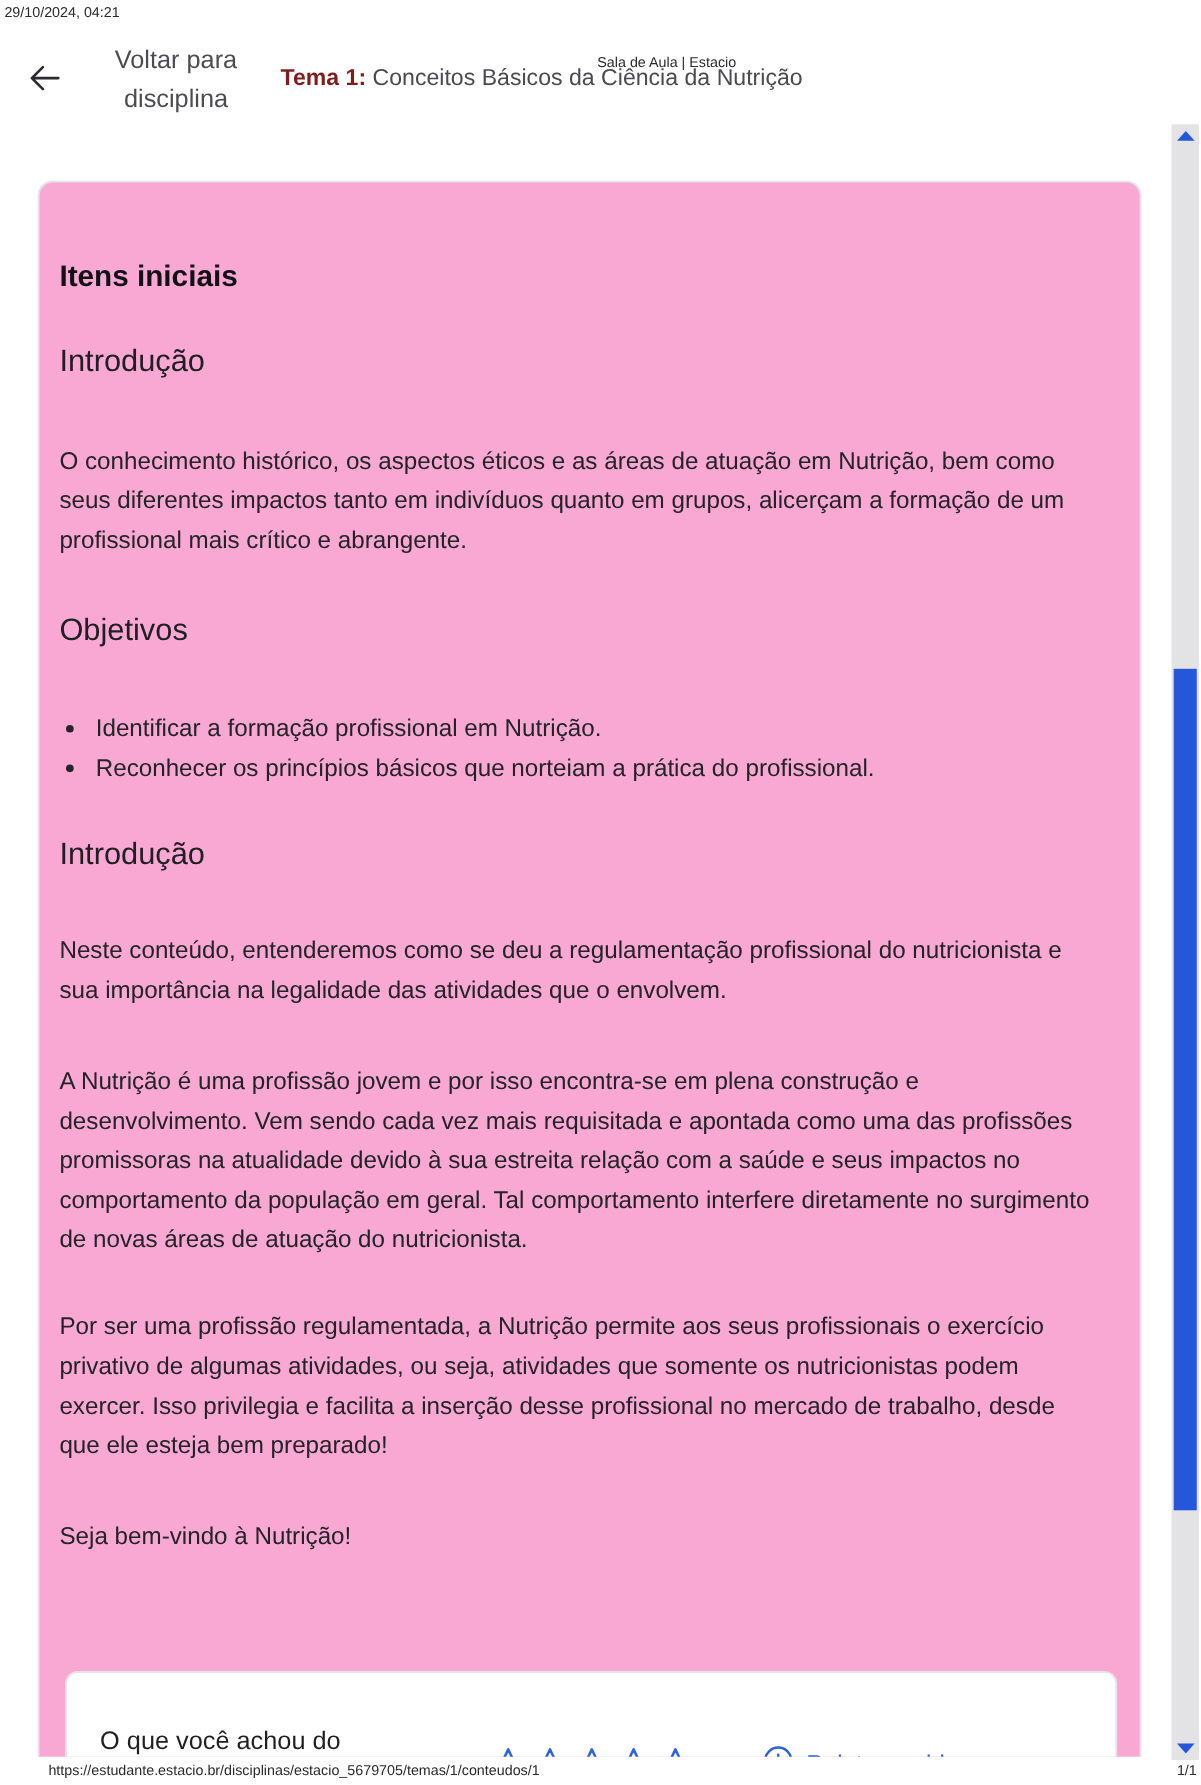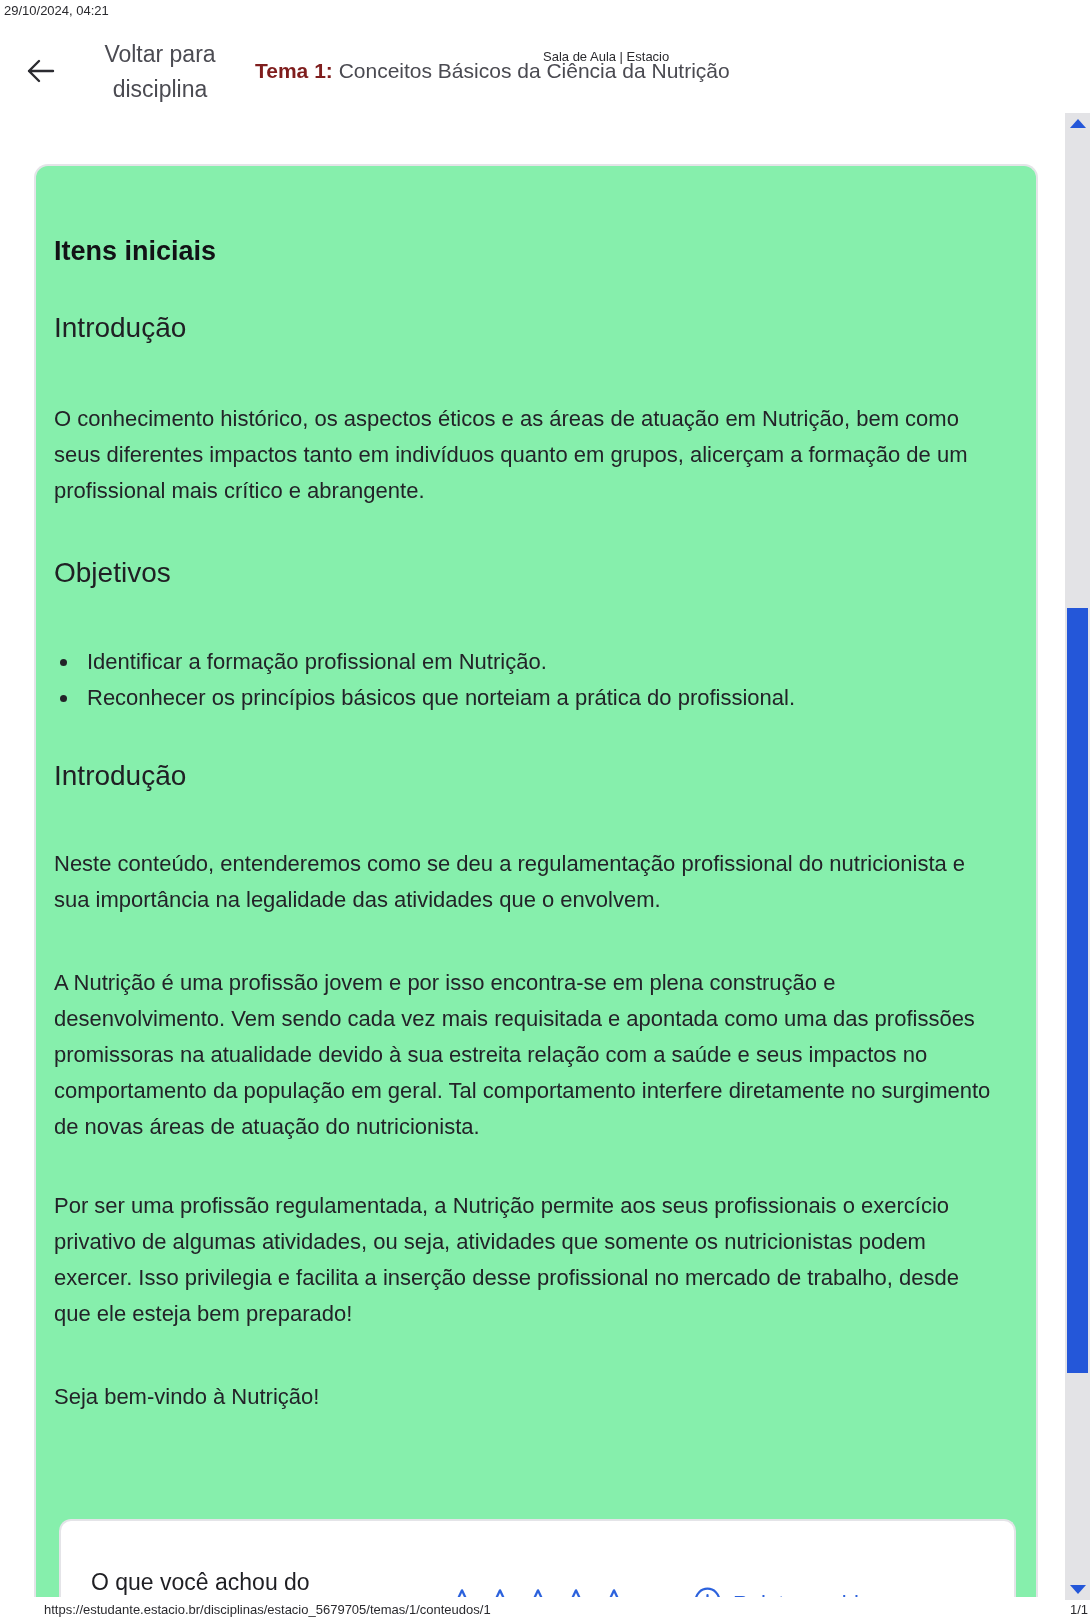--- a/index.html
+++ b/index.html
@@ -21,21 +21,21 @@
   #back-arrow { left:25px; top:57px; width:30px; height:28px; cursor:pointer; }
   #back-label { left:88px; top:37px; width:144px; text-align:center;
     font-size:23px; line-height:35px; color:#4b4b52; cursor:pointer; }
   #page-title { left:255px; top:56px; font-size:21px; line-height:30px; color:#4a4a51; white-space:nowrap; }
   #page-title .bold { font-weight:700; color:#7f1d1d; }
 
   
   #card {
     left:34px; top:164px; width:1004px; height:1433px;
     border:2px solid #e4e4e8; border-bottom:none;
-    border-radius:14px 14px 0 0; background:#86efac; overflow:hidden;
+    border-radius:14px 14px 0 0; background:#f9a8d4; overflow:hidden;
   }
   .h1 { font-size:27px; font-weight:700; color:#121216; line-height:36px; }
   .h2 { font-size:28px; font-weight:400; color:#202024; line-height:36px; }
   .para { font-size:22px; line-height:36px; color:#232328; width:944px; }
   #h1-itens      { left:18px; top:67px;  }
   #h2-proposito  { left:18px; top:144px; }
   #p-proposito   { left:18px; top:235px; }
   #h2-objetivos  { left:18px; top:389px; }
   #list-objetivos{ left:51px; top:478px; width:910px; list-style:none; }
   #list-objetivos li { font-size:22px; line-height:36px; color:#232328; position:relative; }

